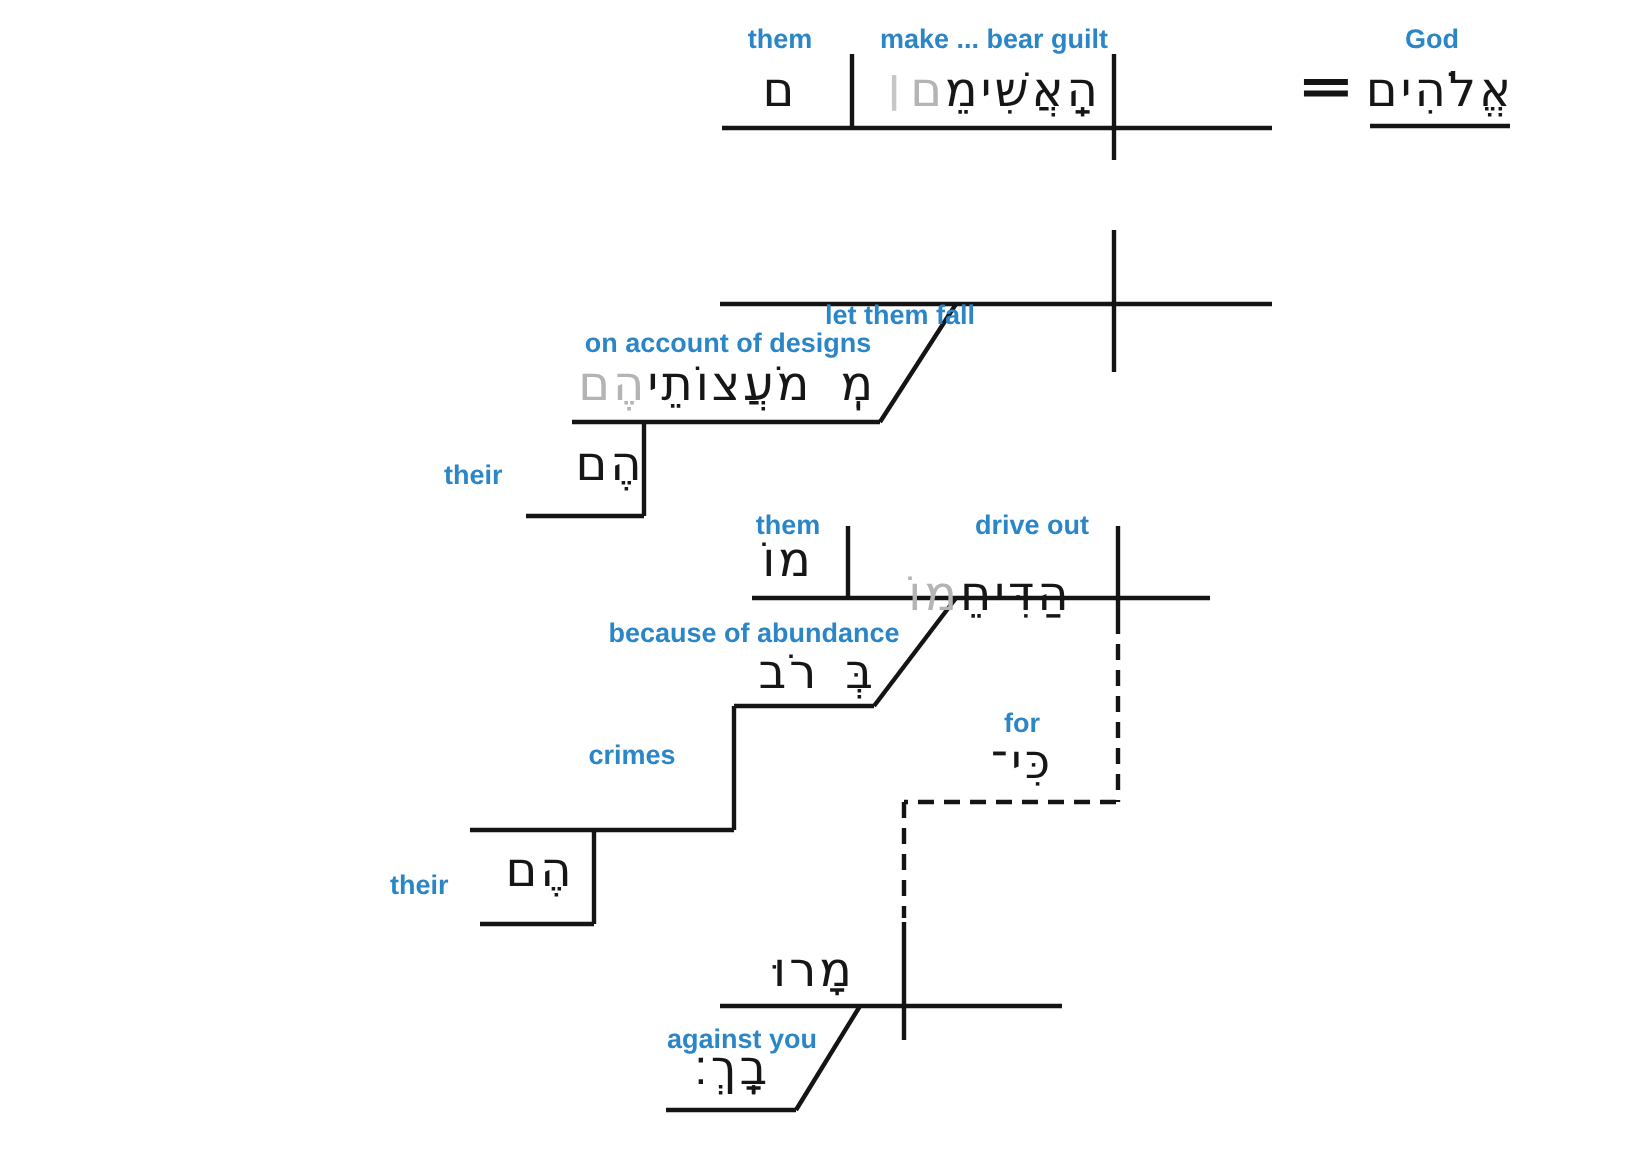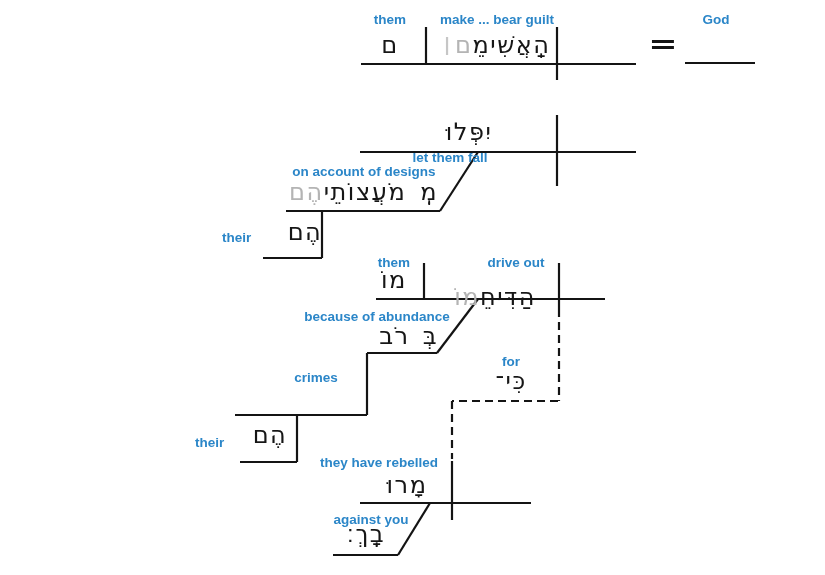--- a/index.html
+++ b/index.html
@@ -87,23 +87,23 @@
     <line x1="430" y1="503" x2="398" y2="555"></line>
     <line x1="333" y1="555" x2="398" y2="555"></line>
   </svg>
 
   <div class="gloss g-c1-obj">them</div>
   <div class="heb h-c1-obj" dir="rtl">ם</div>
   <div class="gloss g-c1-verb">make ... bear guilt</div>
   <div class="heb h-c1-verb" dir="rtl"><span>הַֽאֲשִׁימֵ</span><span class="gray">ם</span><span class="paseq">׀</span></div>
   <div class="equals">=</div>
   <div class="gloss g-c1-subj">God</div>
+  <div class="heb h-c1-subj" dir="rtl">אֱלֹהִים</div>
 
   <div class="gloss g-c2-verb">let them fall</div>
-  <div class="heb h-c2-verb" dir="rtl">יִפְּלוּ</div>
   <div class="gloss g-c2-pp">on account of designs</div>
   <div class="heb hrow h-c2-pp">
       <span dir="rtl">מִֽ</span>
       <span dir="rtl"><span>מֹעֲצוֹתֵי</span><span class="gray">הֶם</span></span>
     </div>
   <div class="gloss right g-c2-poss">their</div>
   <div class="heb h-c2-poss" dir="rtl">הֶם</div>
 
   <div class="gloss g-c3-obj">them</div>
   <div class="heb h-c3-obj" dir="rtl">מוֹ</div>
@@ -113,18 +113,17 @@
   <div class="heb hrow h-c3-pp">
       <span dir="rtl">בְּ</span>
       <span dir="rtl">רֹב</span>
     </div>
   <div class="gloss g-c3-gen">crimes</div>
   <div class="gloss right g-c3-poss">their</div>
   <div class="heb h-c3-poss" dir="rtl">הֶם</div>
   <div class="gloss g-c3-conj">for</div>
   <div class="heb h-c3-conj" dir="rtl">כִּי־</div>
 
-  <div class="gloss g-c4-verb">they have rebelled</div>
   <div class="heb h-c4-verb" dir="rtl">מָרוּ</div>
   <div class="gloss g-c4-pp">against you</div>
   <div class="heb h-c4-pp" dir="rtl">בָֽךְ׃</div>
 
 </div>
 
 </body></html>

